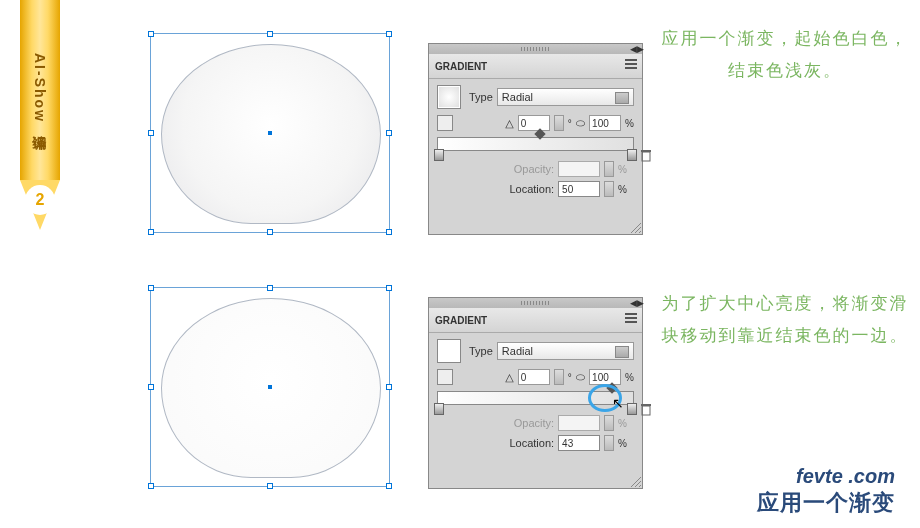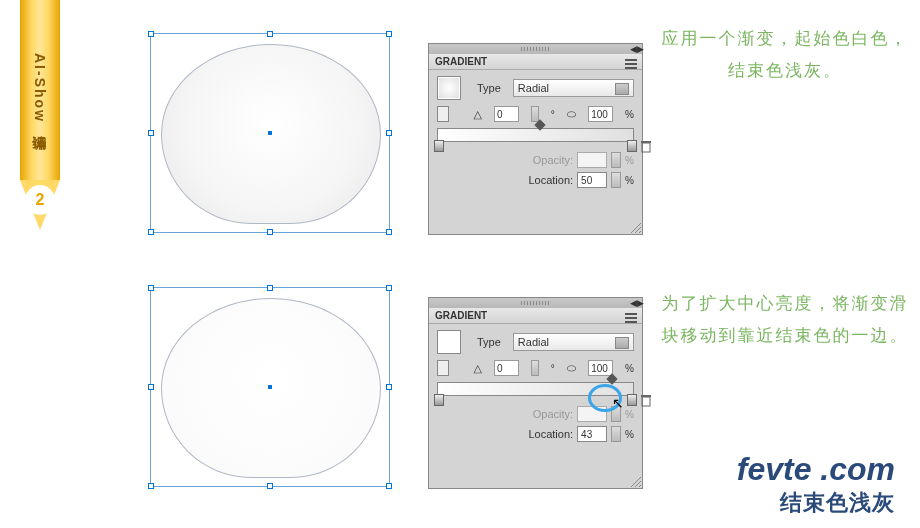--- a/index.html
+++ b/index.html
@@ -115,35 +115,35 @@
     
     .panel-titlebar {
       height: 10px;
       background: linear-gradient(#c8c8c8, #b8b8b8);
       position: relative;
     }
     .panel-grip { position: absolute; left: 50%; top: 3px; width: 30px; height: 4px; margin-left: -15px; background: repeating-linear-gradient(90deg, #888 0 1px, transparent 1px 3px); }
     .panel-close { position: absolute; right: 2px; top: 0; width: 10px; height: 10px; font-size: 9px; }
     
     .panel-header {
-      height: 16px;
+      height: 25px;
       background: linear-gradient(#e8e8e8, #d4d4d4);
       display: flex;
       align-items: center;
       padding: 0 6px;
       font-size: 10px;
       font-weight: bold;
       border-bottom: 1px solid #aaa;
       position: relative;
     }
     .panel-menu { position: absolute; right: 4px; top: 4px; width: 14px; height: 12px; }
     
     .panel-body { padding: 6px 8px; }
     
-    .row { display: flex; align-items: center; margin-bottom: 6px; gap: 12px; }
+    .row { display: flex; align-items: center; margin-bottom: 6px; gap: 4px; }
     .swatch {
       width: 24px;
       height: 24px;
       border: 1px solid #888;
       box-shadow: inset 0 0 0 1px #fff;
     }
     .type-label { font-size: 11px; margin-left: 4px; }
     .type-select {
       flex: 1;
       height: 18px;
@@ -199,24 +199,24 @@
     .slider-stop {
       position: absolute;
       bottom: -11px;
       width: 10px;
       height: 12px;
       background: linear-gradient(#eee, #999);
       border: 1px solid #666;
     }
     .trash-icon { position: absolute; right: -20px; bottom: -12px; width: 14px; height: 14px; }
     
-    .muted-row { display: flex; align-items: center; justify-content: flex-end; gap: 4px; margin: 4px 0; font-size: 11px; }
+    .muted-row { display: flex; align-items: center; justify-content: flex-end; gap: 4px; margin: 4px 7px; font-size: 11px; }
     .muted-label { color: #999; }
     .loc-label { color: #333; }
-    .val-box { width: 30px; height: 16px; border: 1px solid #aaa; background: #f4f4f4; font-size: 10px; display: inline-flex; align-items: center; padding-left: 3px; }
+    .val-box { width: 42px; height: 16px; border: 1px solid #aaa; background: #f4f4f4; font-size: 10px; display: inline-flex; align-items: center; padding-left: 3px; }
     .val-box.active { background: #fff; border-color: #888; }
     
     .resize-grip { position: absolute; bottom: 1px; right: 1px; width: 12px; height: 12px; }
     
     .annotation {
       position: absolute;
       font-size: 17px;
       color: #7bb661;
       line-height: 1.9;
       letter-spacing: 2px;
@@ -243,21 +243,21 @@
       font-size: 14px;
       pointer-events: none;
     }
     
     .watermark {
       position: absolute;
       right: 25px;
       bottom: 10px;
       text-align: right;
     }
-    .wm-url { font-size: 32px; font-weight: bold; color: #2a4a7a; font-style: italic; }
+    .wm-url { font-size: 20px; font-weight: bold; color: #2a4a7a; font-style: italic; }
     .wm-cn { font-size: 22px; font-weight: bold; color: #2a4a7a; letter-spacing: 1px; }
   </style>
 </head>
 <body>
 
 <div class="pencil-badge">
   <div class="pencil-body">
     <span class="pencil-text">AI-Show编译</span>
   </div>
   <div class="pencil-tip"></div>
@@ -425,14 +425,14 @@
 </div>
 
 <div class="highlight-circle"></div>
 <div class="cursor-arrow">↖</div>
 
 <div class="annotation top">应用一个渐变，起始色白色，结束色浅灰。</div>
 <div class="annotation bottom">为了扩大中心亮度，将渐变滑块移动到靠近结束色的一边。</div>
 
 <div class="watermark">
   <div class="wm-url">fevte .com</div>
-  <div class="wm-cn">结束色浅灰</div>
+  <div class="wm-cn">应用一个渐变</div>
 </div>
 
 </body></html>

